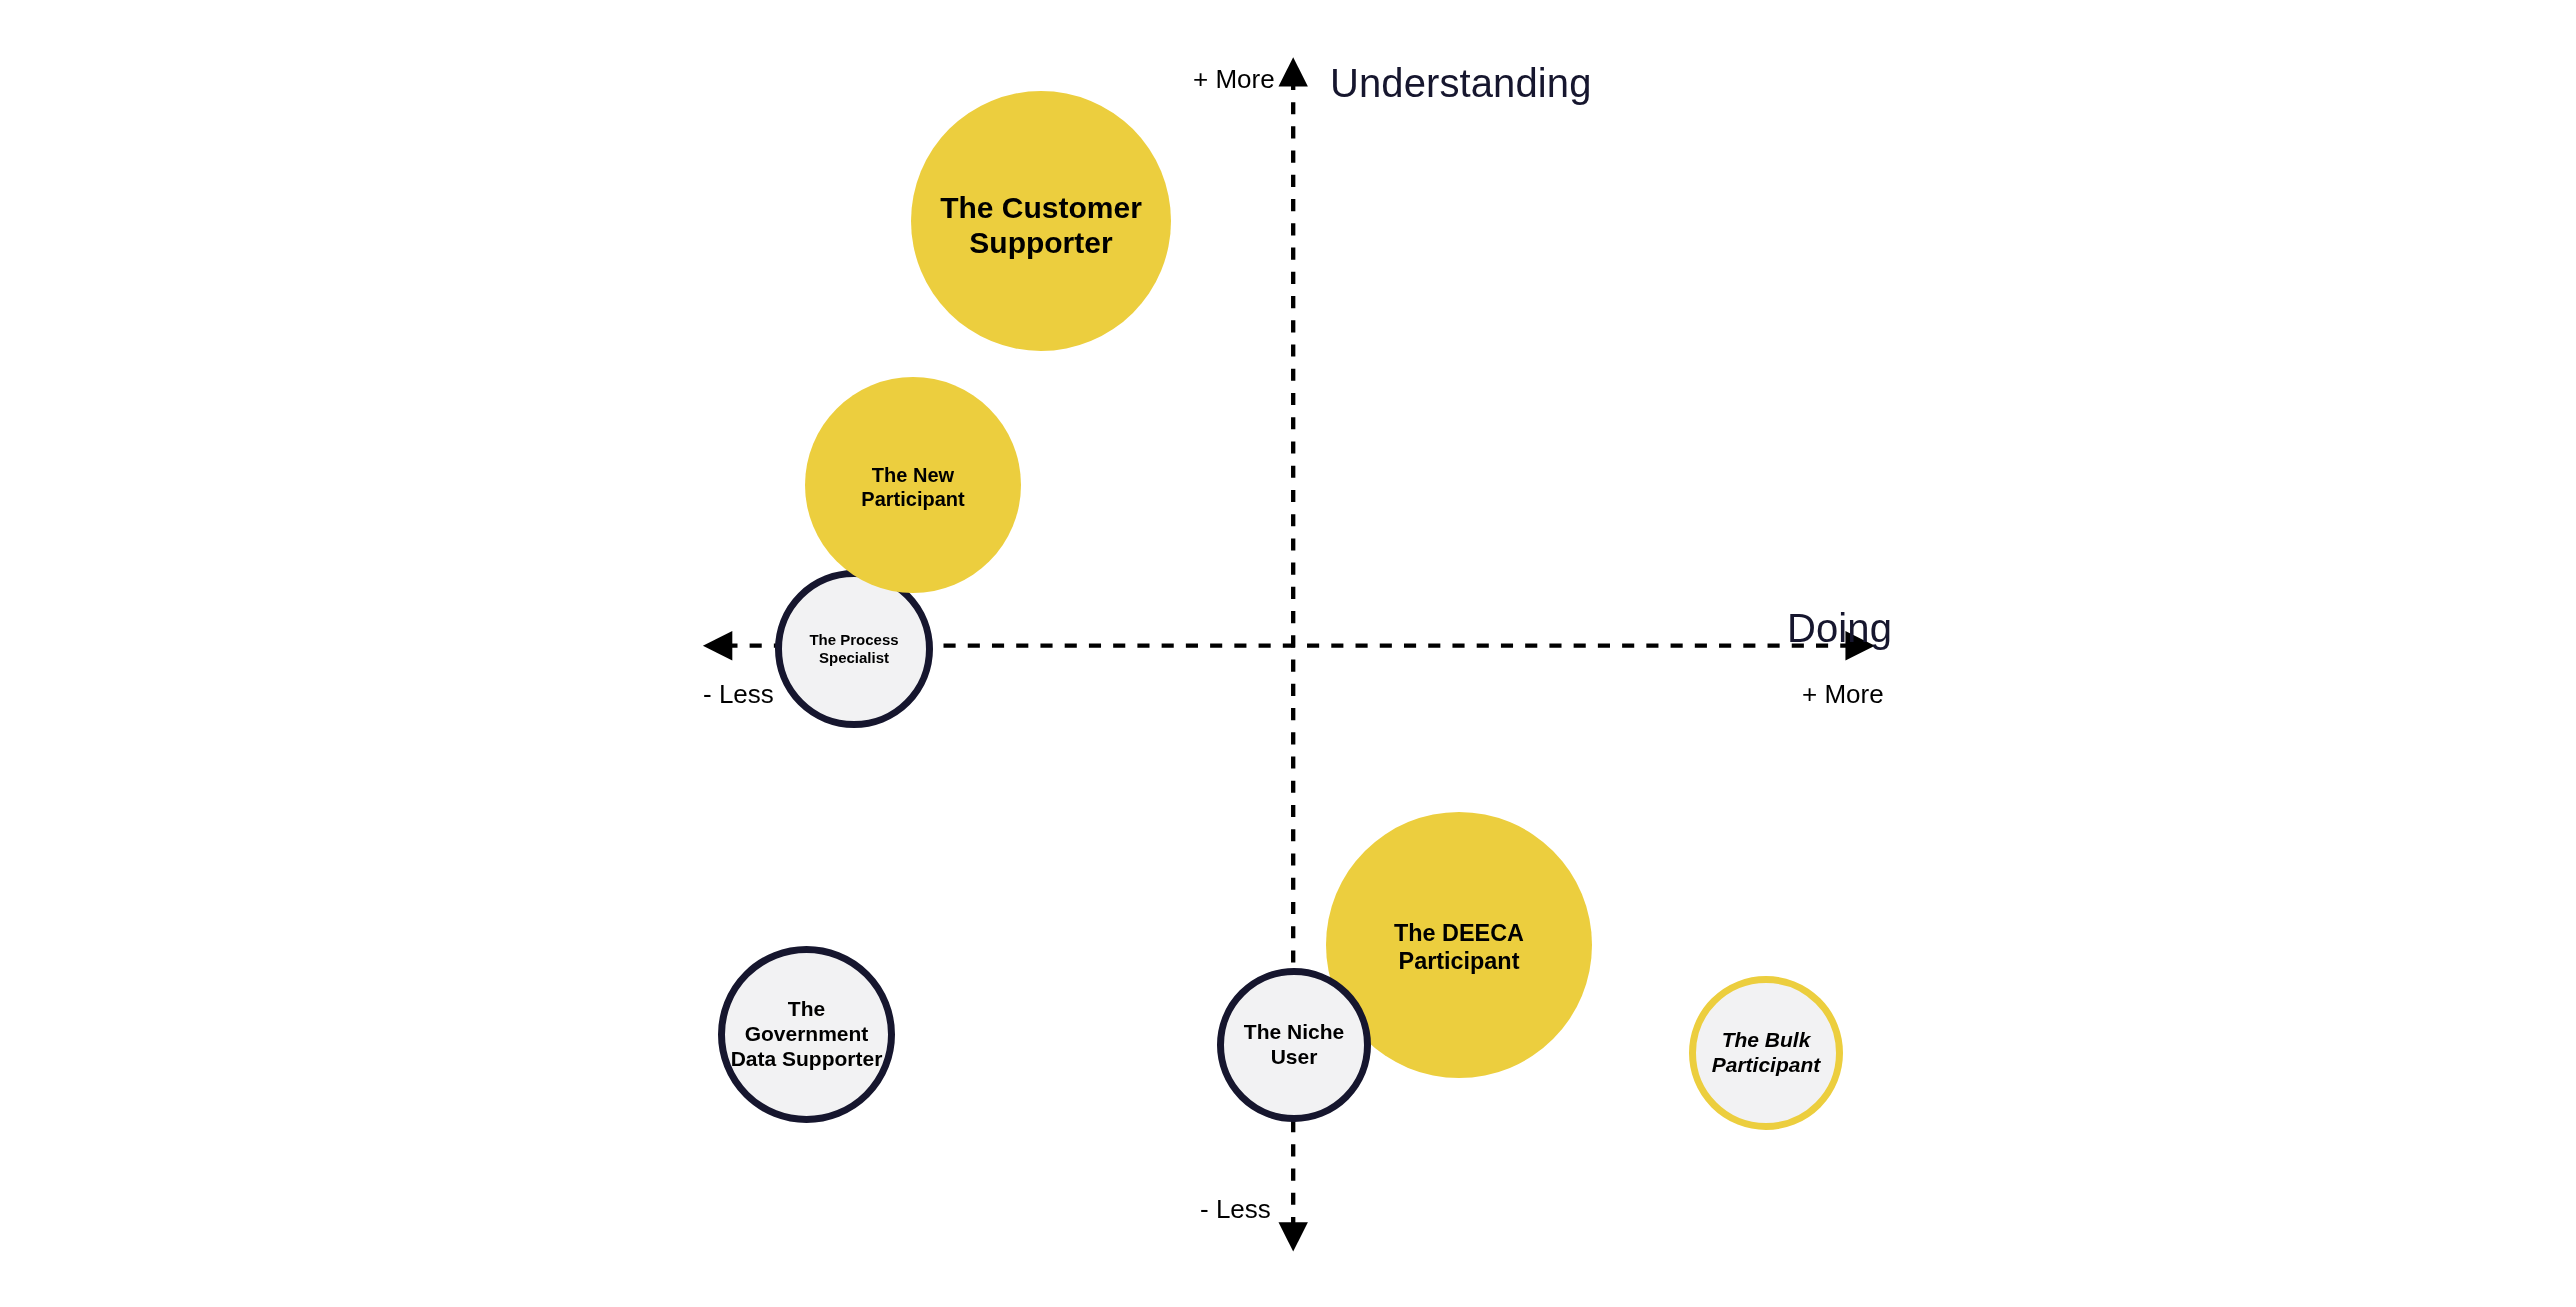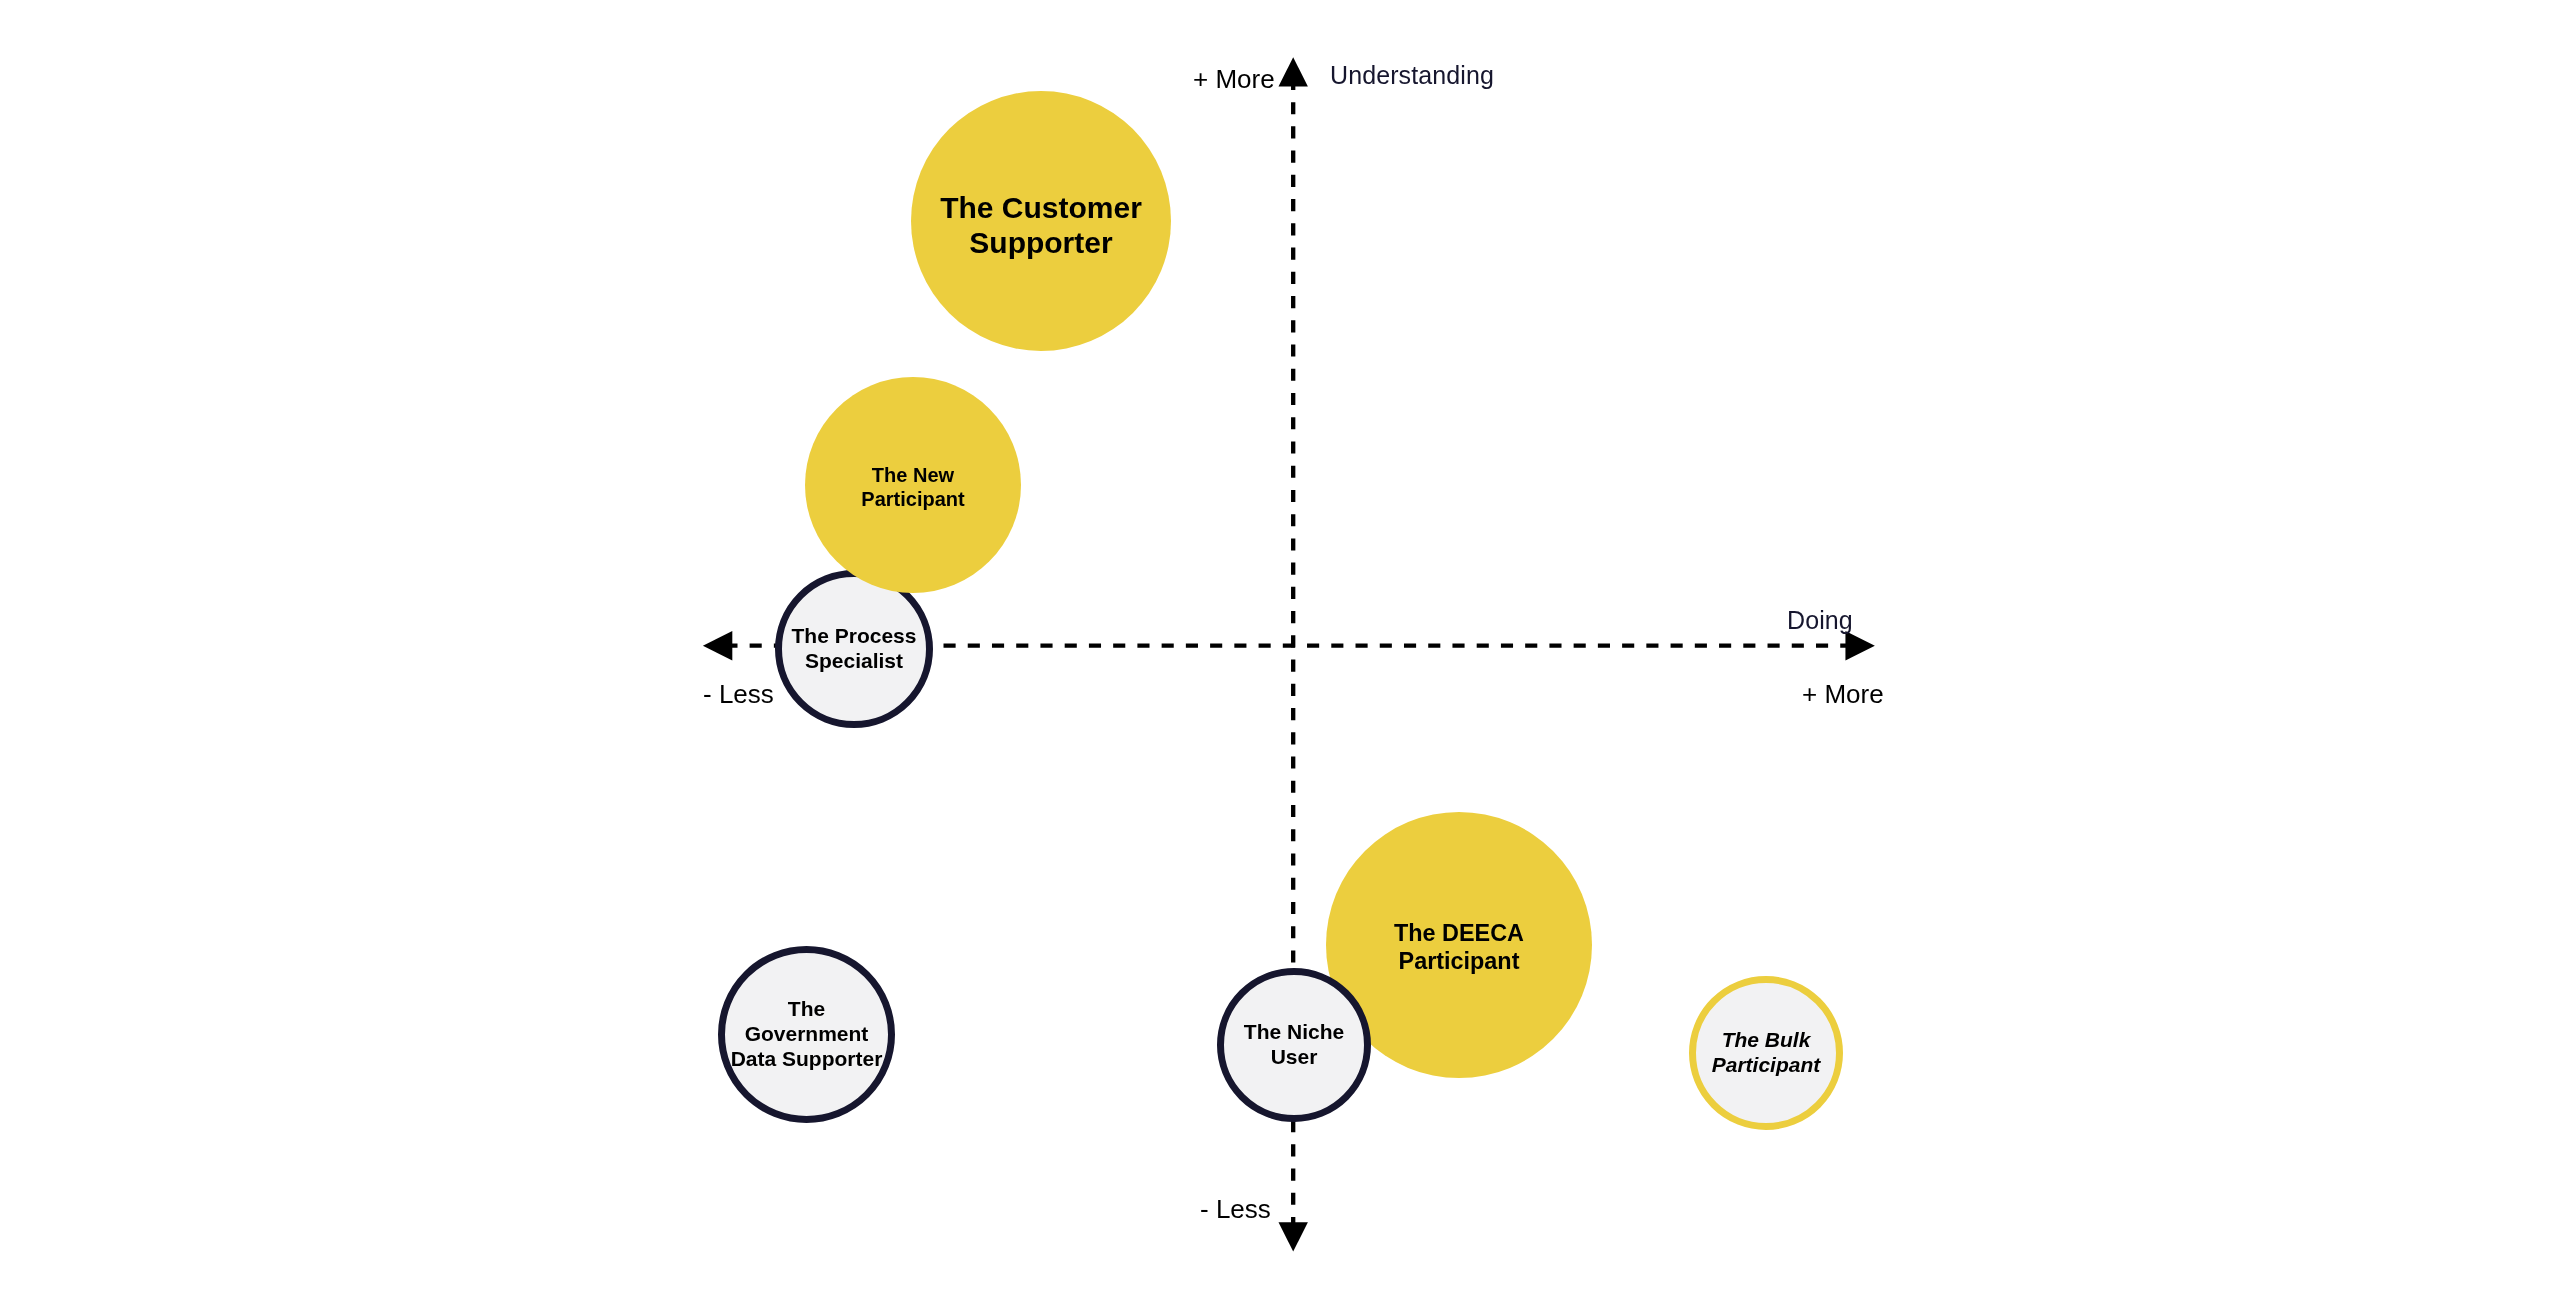--- a/index.html
+++ b/index.html
@@ -26,21 +26,21 @@
     top: 0;
     width: 2576px;
     height: 1307px;
     pointer-events: none;
   }
 
   
   .axis-label {
     position: absolute;
     color: #16162e;
-    font-size: 25px;
+    font-size: 40px;
     font-weight: 400;
     white-space: nowrap;
     letter-spacing: 0.1px;
     text-align: center;
   }
   .scale-label {
     position: absolute;
     color: #000000;
     font-size: 26px;
     font-weight: 400;
@@ -96,21 +96,21 @@
 
   <div class="axis-label" style="left:1330px; top:61px;">Understanding</div>
   <div class="axis-label" style="left:1787px; top:606px;">Doing</div>
 
   <div class="scale-label" style="left:1193px; top:64px;">+ More</div>
   <div class="scale-label" style="left:1200px; top:1194px;">- Less</div>
   <div class="scale-label" style="left:703px; top:679px;">- Less</div>
   <div class="scale-label" style="left:1802px; top:679px;">+ More</div>
 
   <div class="bubble outlined-dark" style="left:775px; top:570px; width:158px; height:158px; z-index:2;">
-    <span class="bubble-label" style="font-size:21px;">The Process
+    <span class="bubble-label" style="font-size:15px;">The Process
 Specialist</span>
   </div>
 
   <div class="bubble filled" style="left:805px; top:377px; width:216px; height:216px; z-index:3;">
     <span class="bubble-label" style="font-size:20px; transform:translateY(2.6px);">The New
 Participant</span>
   </div>
 
   <div class="bubble filled" style="left:911px; top:91px; width:260px; height:260px; z-index:3;">
     <span class="bubble-label" style="font-size:30px; transform:translateY(4.3px);">The Customer

